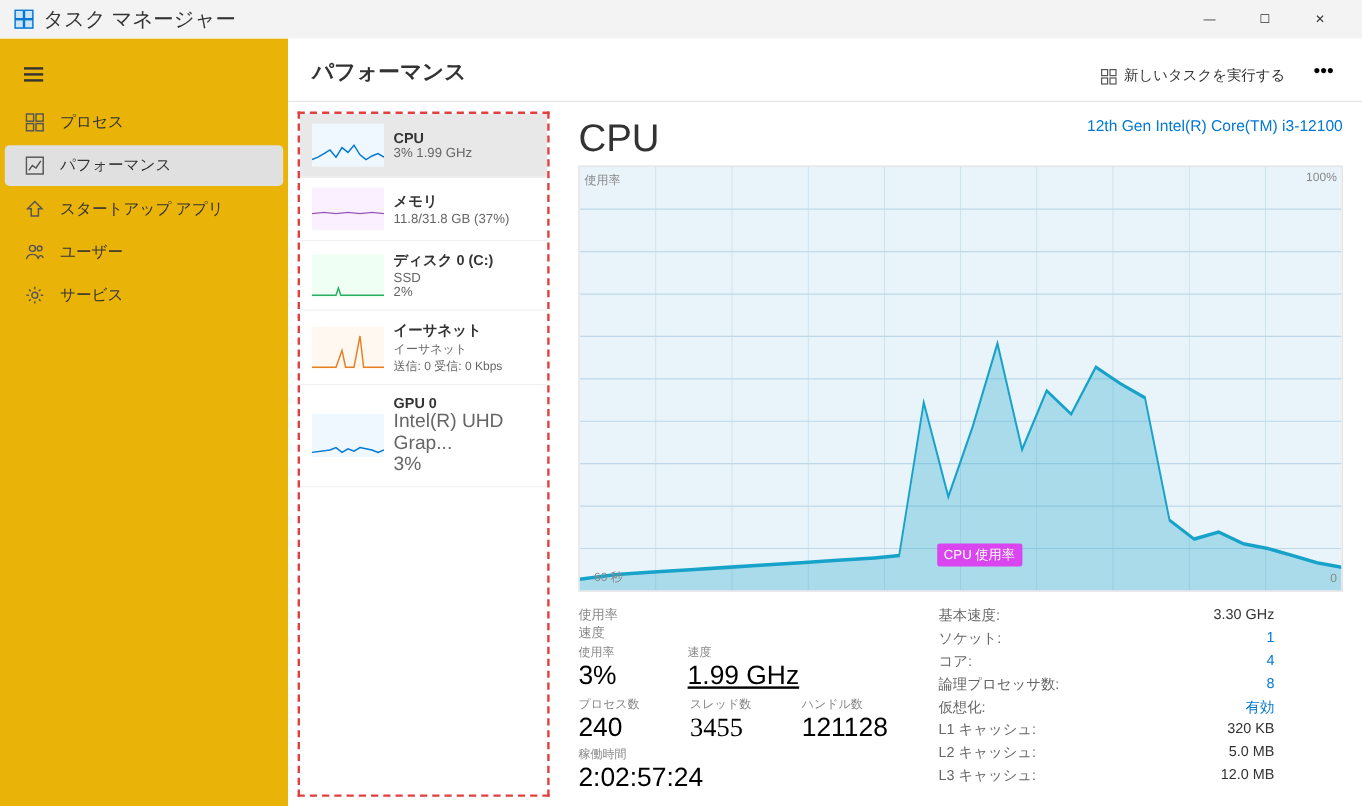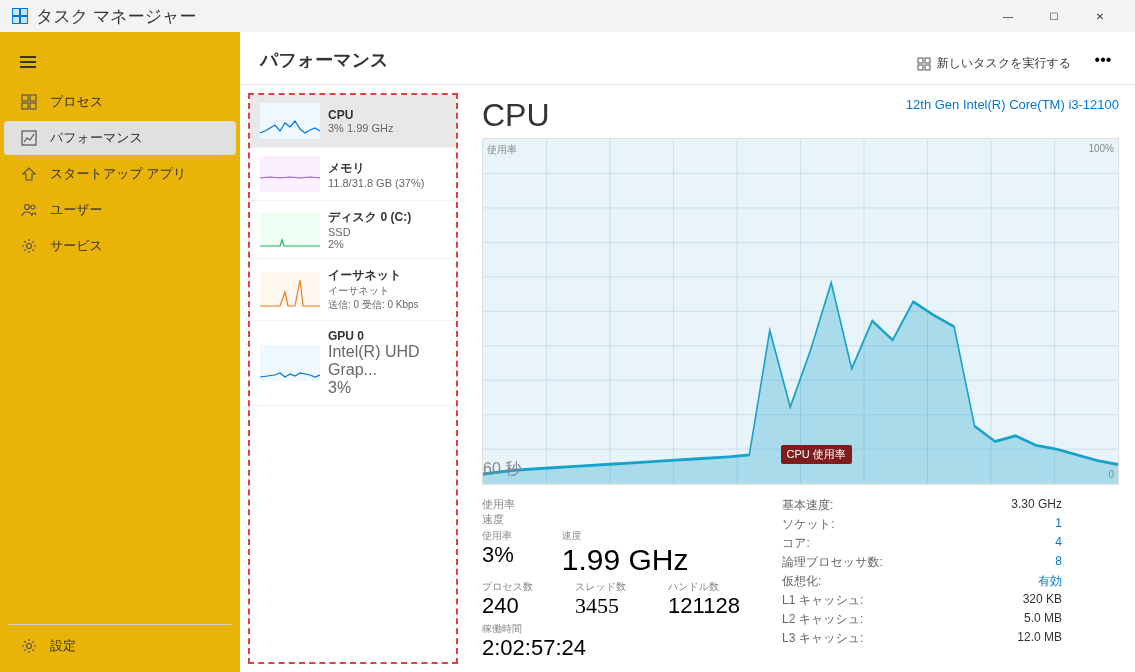--- a/index.html
+++ b/index.html
@@ -171,38 +171,38 @@
     }
     .chart-label-y-max {
       position: absolute;
       right: 4px;
       top: 4px;
       font-size: 10px;
       color: #888;
     }
     .chart-label-x-left {
       position: absolute;
-      left: 0;
+      left: 12px;
       bottom: 4px;
-      font-size: 16px;
+      font-size: 10px;
       color: #888;
     }
     .chart-label-x-right {
       position: absolute;
       right: 4px;
       bottom: 4px;
       font-size: 10px;
       color: #888;
     }
     .chart-tooltip {
       position: absolute;
       bottom: 20px;
       left: 50%;
       transform: translateX(-20px);
-      background: #7f1d1d;
+      background: #d946ef;
       color: white;
       font-size: 11px;
       padding: 2px 6px;
       border-radius: 2px;
       white-space: nowrap;
     }
 
     .right-stats {
       font-size: 12px;
       color: #333;
@@ -306,32 +306,20 @@
     <div class="sidebar-item">
       <div class="sidebar-item-icon">
         <svg width="16" height="16" viewBox="0 0 16 16" fill="none">
           <circle cx="8" cy="8" r="2.5" stroke="#555" stroke-width="1.2"></circle>
           <path d="M8 1 L8 3 M8 13 L8 15 M1 8 L3 8 M13 8 L15 8 M3.2 3.2 L4.6 4.6 M11.4 11.4 L12.8 12.8 M12.8 3.2 L11.4 4.6 M4.6 11.4 L3.2 12.8" stroke="#555" stroke-width="1.2"></path>
         </svg>
       </div>
       <span>サービス</span>
     </div>
 
-    <div class="sidebar-bottom">
-      <div class="sidebar-divider"></div>
-      <div class="sidebar-item">
-        <div class="sidebar-item-icon">
-          <svg width="16" height="16" viewBox="0 0 16 16" fill="none">
-            <circle cx="8" cy="8" r="2.5" stroke="#555" stroke-width="1.2"></circle>
-            <path d="M8 1 L8 3 M8 13 L8 15 M1 8 L3 8 M13 8 L15 8 M3.2 3.2 L4.6 4.6 M11.4 11.4 L12.8 12.8 M12.8 3.2 L11.4 4.6 M4.6 11.4 L3.2 12.8" stroke="#555" stroke-width="1.2"></path>
-          </svg>
-        </div>
-        <span>設定</span>
-      </div>
-    </div>
   </div>
 
   <div class="content">
 
     <div class="content-header">
       <span class="content-title">パフォーマンス</span>
       <div class="content-header-right">
         <div class="new-task-btn">
           <svg width="14" height="14" viewBox="0 0 14 14">
             <rect x="1" y="1" width="5" height="5" fill="none" stroke="#555" stroke-width="1"></rect>
@@ -462,21 +450,21 @@
               <div>
                 <div style="font-size:11px;color:#888;">使用率</div>
                 <div style="font-size:11px;color:#888;margin-bottom:2px;">速度</div>
               </div>
               <div style="grid-column:1">
                 <div style="font-size:10px;color:#888;">使用率</div>
                 <div style="font-size:22px;font-weight:300;line-height:1.1;">3%</div>
               </div>
               <div>
                 <div style="font-size:10px;color:#888;">速度</div>
-                <div style="font-size:30px;font-weight:300;line-height:1.1;">1.99 GHz</div>
+                <div style="font-size:22px;font-weight:300;line-height:1.1;text-decoration:underline;">1.99 GHz</div>
               </div>
             </div>
             <div style="display:grid; grid-template-columns: auto auto auto; gap:0 20px; margin-top:4px;">
               <div>
                 <div style="font-size:10px;color:#888;">プロセス数</div>
                 <div style="font-size:22px;font-weight:300;line-height:1.1;">240</div>
               </div>
               <div>
                 <div style="font-size:10px;color:#888;">スレッド数</div>
                 <div style="font-size:22px;font-weight:300;line-height:1.1;font-family:Liberation Serif, serif;">3455</div>

